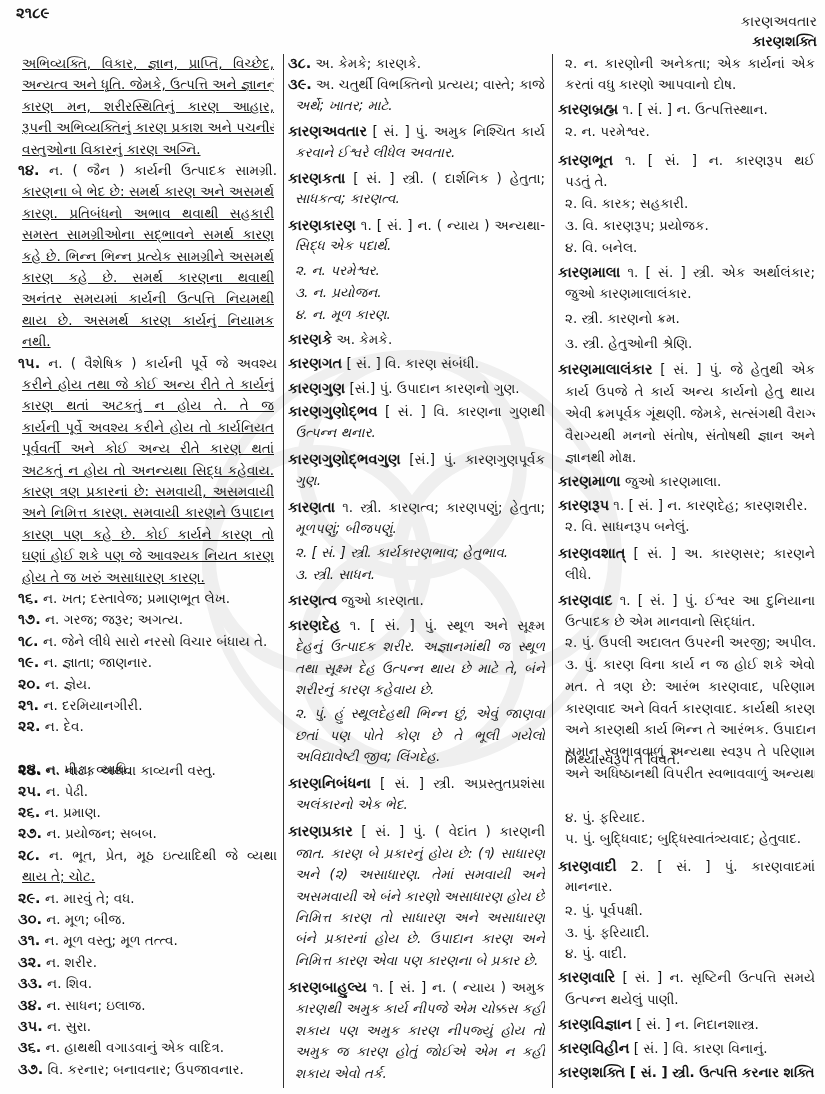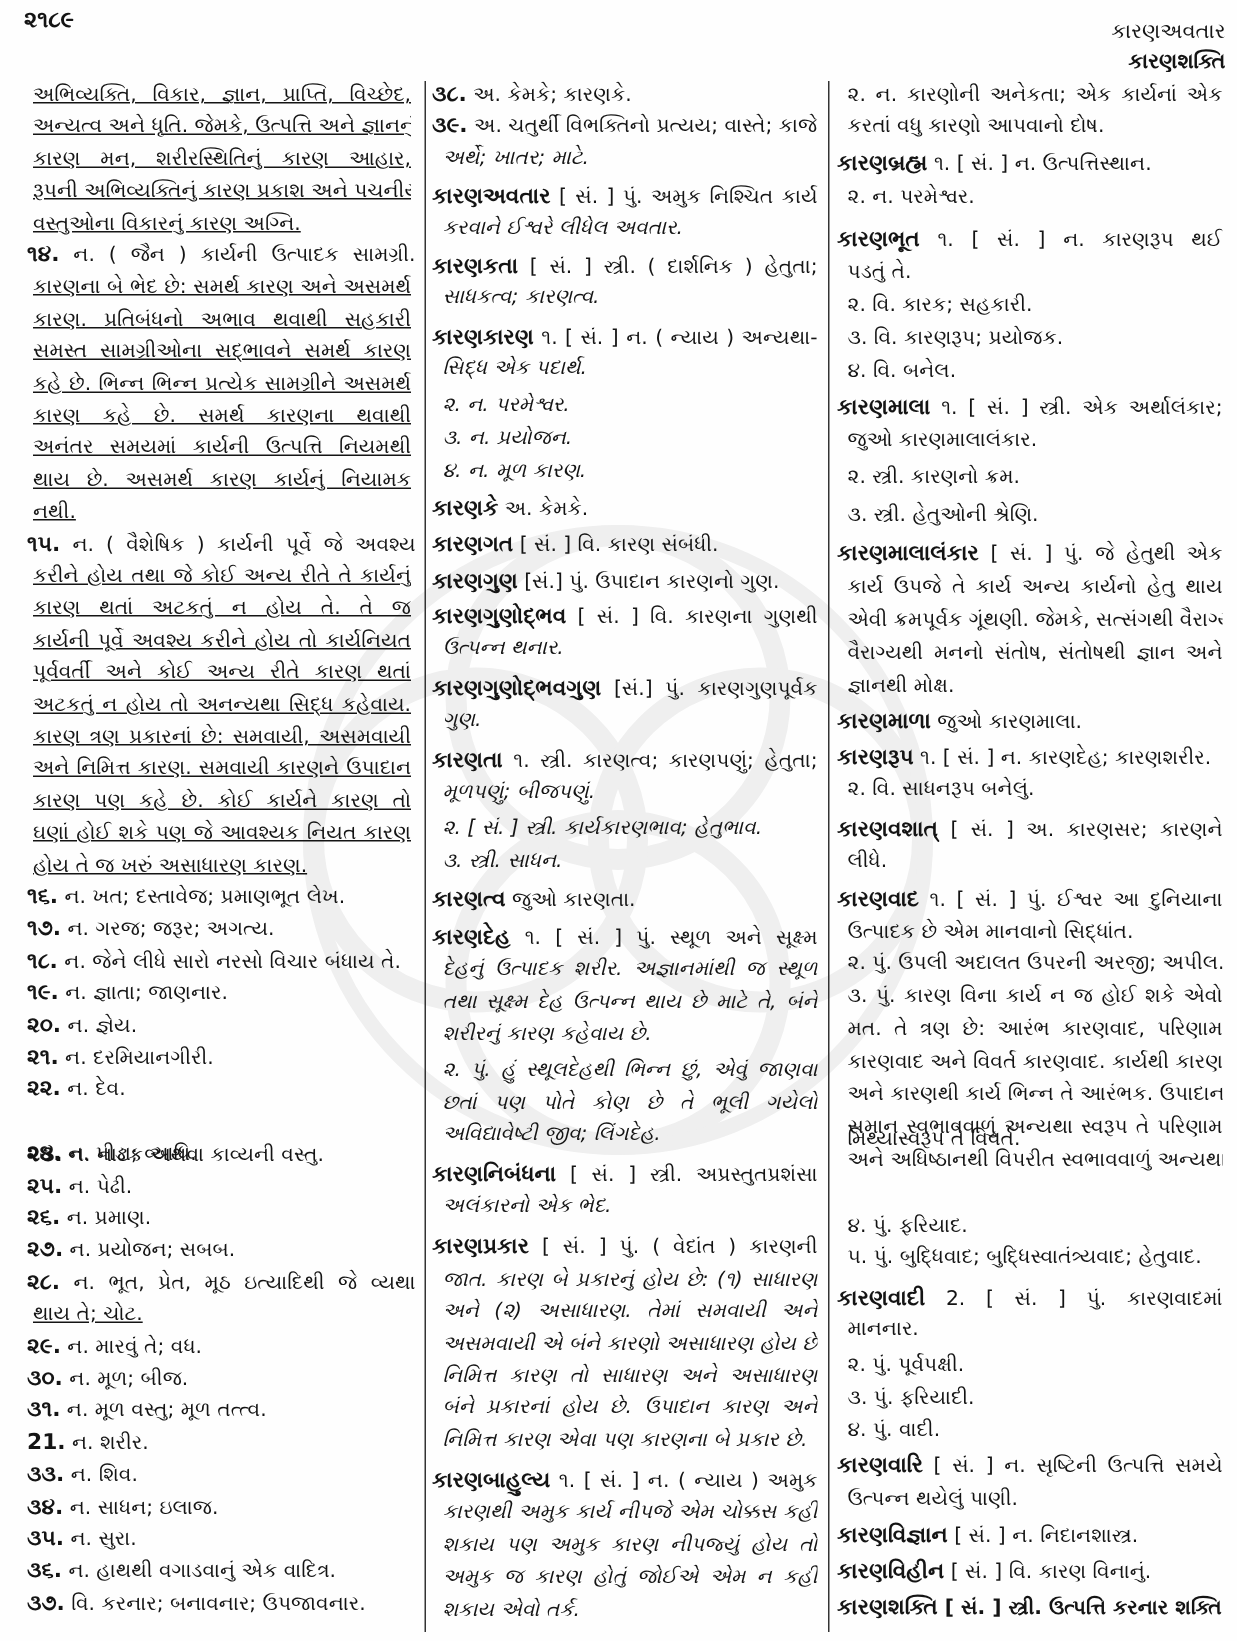--- a/index.html
+++ b/index.html
@@ -120,21 +120,21 @@
     <div>
         <div class="ln cl" style="top:887px"><b>૨૯.</b><span> ન. મારવું તે; વધ.</span></div>
       </div>
     <div>
         <div class="ln cl" style="top:908px"><b>૩૦.</b><span> ન. મૂળ; બીજ.</span></div>
       </div>
     <div>
         <div class="ln cl" style="top:929px"><b>૩૧.</b><span> ન. મૂળ વસ્તુ; મૂળ તત્ત્વ.</span></div>
       </div>
     <div>
-        <div class="ln cl" style="top:951px"><b>21.</b><span> ન. શરીર.</span></div>
+        <div class="ln cl" style="top:951px"><b>૩૨.</b><span> ન. શરીર.</span></div>
       </div>
     <div>
         <div class="ln cl" style="top:972px"><b>૩૩.</b><span> ન. શિવ.</span></div>
       </div>
     <div>
         <div class="ln cl" style="top:994px"><b>૩૪.</b><span> ન. સાધન; ઇલાજ.</span></div>
       </div>
     <div>
         <div class="ln cl" style="top:1015px"><b>૩૫.</b><span> ન. સુરા.</span></div>
       </div>

